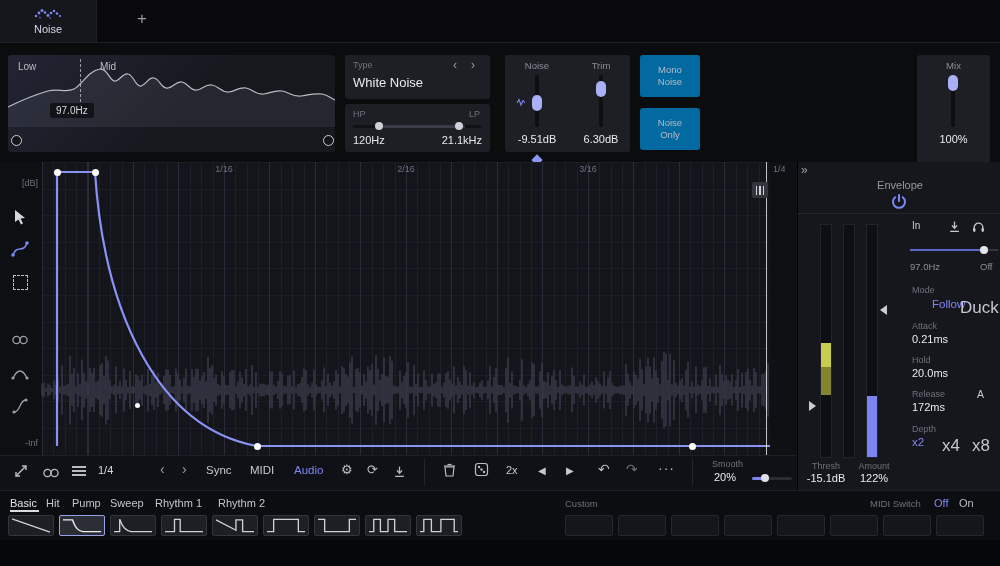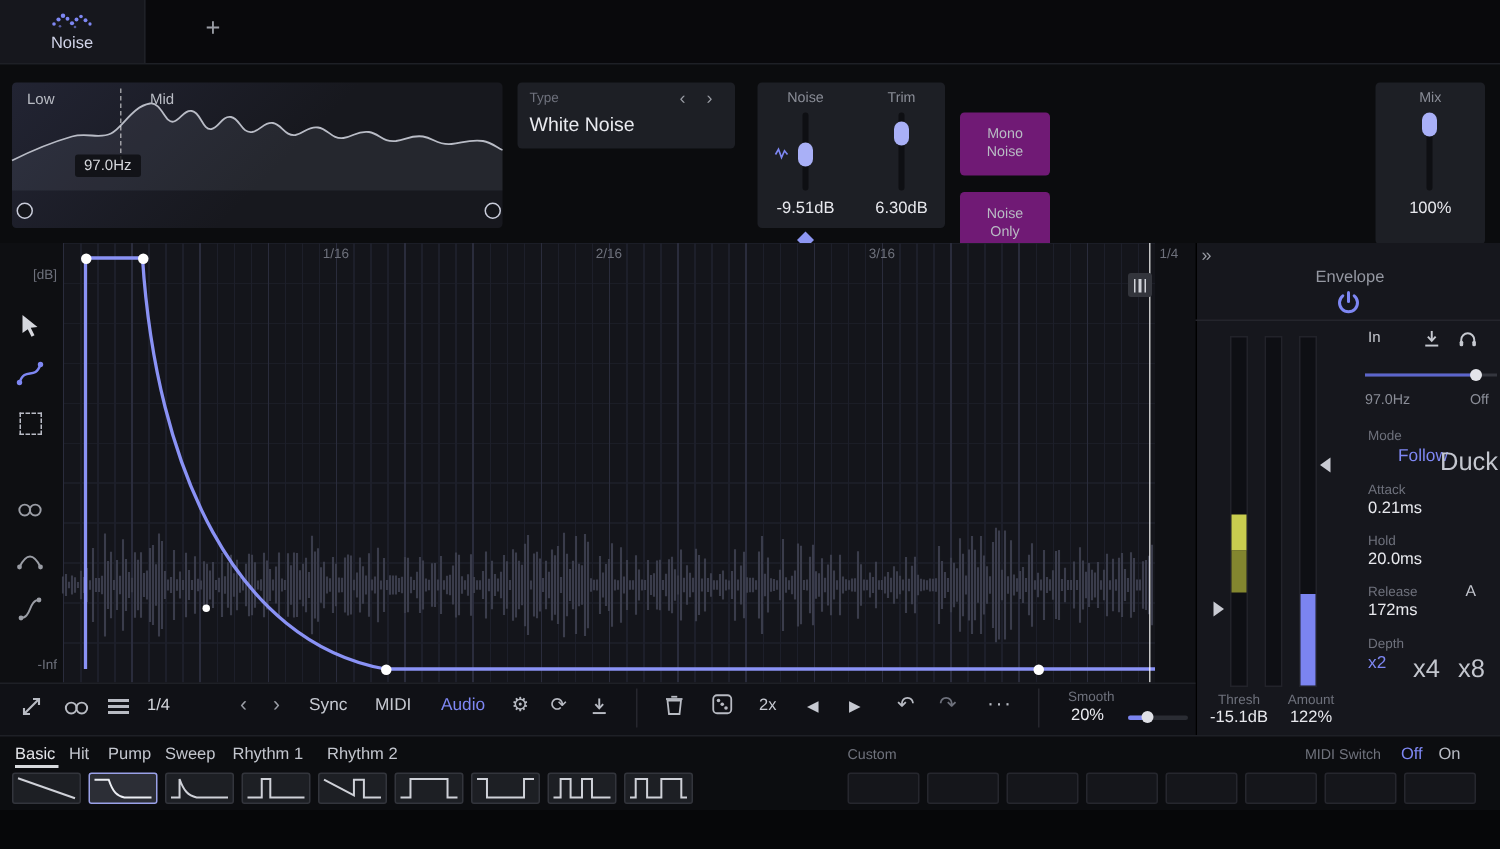--- a/index.html
+++ b/index.html
@@ -6,22 +6,22 @@
   #app{position:relative;width:1000px;height:566px;background:#0b0c0e;
        font-family:"Liberation Sans",sans-serif;overflow:hidden;color:#d8dade;
        -webkit-font-smoothing:antialiased;}
   .p{position:absolute;}
   .panel{background:#1d1f25;border-radius:3px;}
   .lbl{color:#8a8d97;font-size:9.5px;}
   .faint{color:#6e717c;font-size:9px;}
   .val{font-size:11px;color:#e8e9ee;}
   .txt{font-size:17px;color:#c3c6ce;}
   .accent{color:#7e87f3;}
-  .btn2{background:#701a75;border-radius:3px;color:#b8bbc3;font-size:9.5px;
-        display:flex;align-items:center;justify-content:center;text-align:center;line-height:1.25;margin-top:20px;}
+  .btn2{background:#0369a1;border-radius:3px;color:#b8bbc3;font-size:9.5px;
+        display:flex;align-items:center;justify-content:center;text-align:center;line-height:1.25;}
   .vtrack{width:4px;background:#0e0f13;border-radius:2px;}
   .vthumb{width:10px;height:16px;border-radius:5px;background:#a9b0f7;}
   .dot{position:absolute;background:#fff;border-radius:50%;}
   .divider{width:1px;height:26px;background:#26272e;}
   .tool{width:24px;height:24px;display:flex;align-items:center;justify-content:center;}
   .shape-btn{position:absolute;top:515px;width:46px;height:21px;background:#1d1f24;
              border:1px solid #33353c;border-radius:2px;box-sizing:border-box;}
   .shape-btn.sel{background:#2c2e36;border-color:#9aa1e8;}
   .shape-btn svg{display:block;width:100%;height:100%;}
   .slot{position:absolute;top:515px;width:48px;height:21px;background:#15161b;
@@ -77,20 +77,31 @@
     <div class="p" style="left:3px;top:80px;width:9px;height:9px;border-radius:50%;background:#14151a;border:1.5px solid #c9ccda;"></div>
     <div class="p" style="left:315px;top:80px;width:9px;height:9px;border-radius:50%;background:#14151a;border:1.5px solid #c9ccda;"></div>
   </div>
 
   <div class="p panel" style="left:345px;top:55px;width:145px;height:44px;">
     <span class="p faint" style="left:8px;top:5px;">Type</span>
     <span class="p" style="left:108px;top:3px;font-size:12px;color:#9a9da5;">‹</span>
     <span class="p" style="left:126px;top:3px;font-size:12px;color:#9a9da5;">›</span>
     <span class="p" style="left:8px;top:20px;font-size:13px;color:#e9eaef;">White Noise</span>
   </div>
+  <div class="p panel" style="left:345px;top:104px;width:145px;height:48px;">
+    <span class="p faint" style="left:8px;top:5px;">HP</span>
+    <span class="p faint" style="left:124px;top:5px;">LP</span>
+    <div class="p" style="left:8px;top:21px;width:129px;height:3px;background:#101116;border-radius:2px;">
+      <div style="position:absolute;left:26px;top:0;width:86px;height:3px;background:#3a3d48;border-radius:2px;"></div>
+    </div>
+    <div class="p" style="left:30px;top:18px;width:8px;height:8px;border-radius:50%;background:#ced1da;"></div>
+    <div class="p" style="left:110px;top:18px;width:8px;height:8px;border-radius:50%;background:#ced1da;"></div>
+    <span class="p val" style="left:8px;top:30px;">120Hz</span>
+    <span class="p val" style="left:84px;top:30px;width:53px;text-align:right;">21.1kHz</span>
+  </div>
 
   <div class="p panel" style="left:505px;top:55px;width:125px;height:97px;">
     <span class="p lbl" style="left:10px;top:5px;width:44px;text-align:center;">Noise</span>
     <svg class="p" width="11" height="10" viewBox="0 0 11 10" style="left:11px;top:42px;">
       <path d="M1,6 L3,2.5 L5,8 L7,3.5 L9,6" fill="none" stroke="#7e87f3" stroke-width="1.1"></path>
     </svg>
     <div class="p vtrack" style="left:30px;top:20px;height:52px;"></div>
     <div class="p vthumb" style="left:27px;top:40px;"></div>
     <span class="p val" style="left:2px;top:78px;width:60px;text-align:center;">-9.51dB</span>
     <span class="p lbl" style="left:74px;top:5px;width:44px;text-align:center;">Trim</span>

